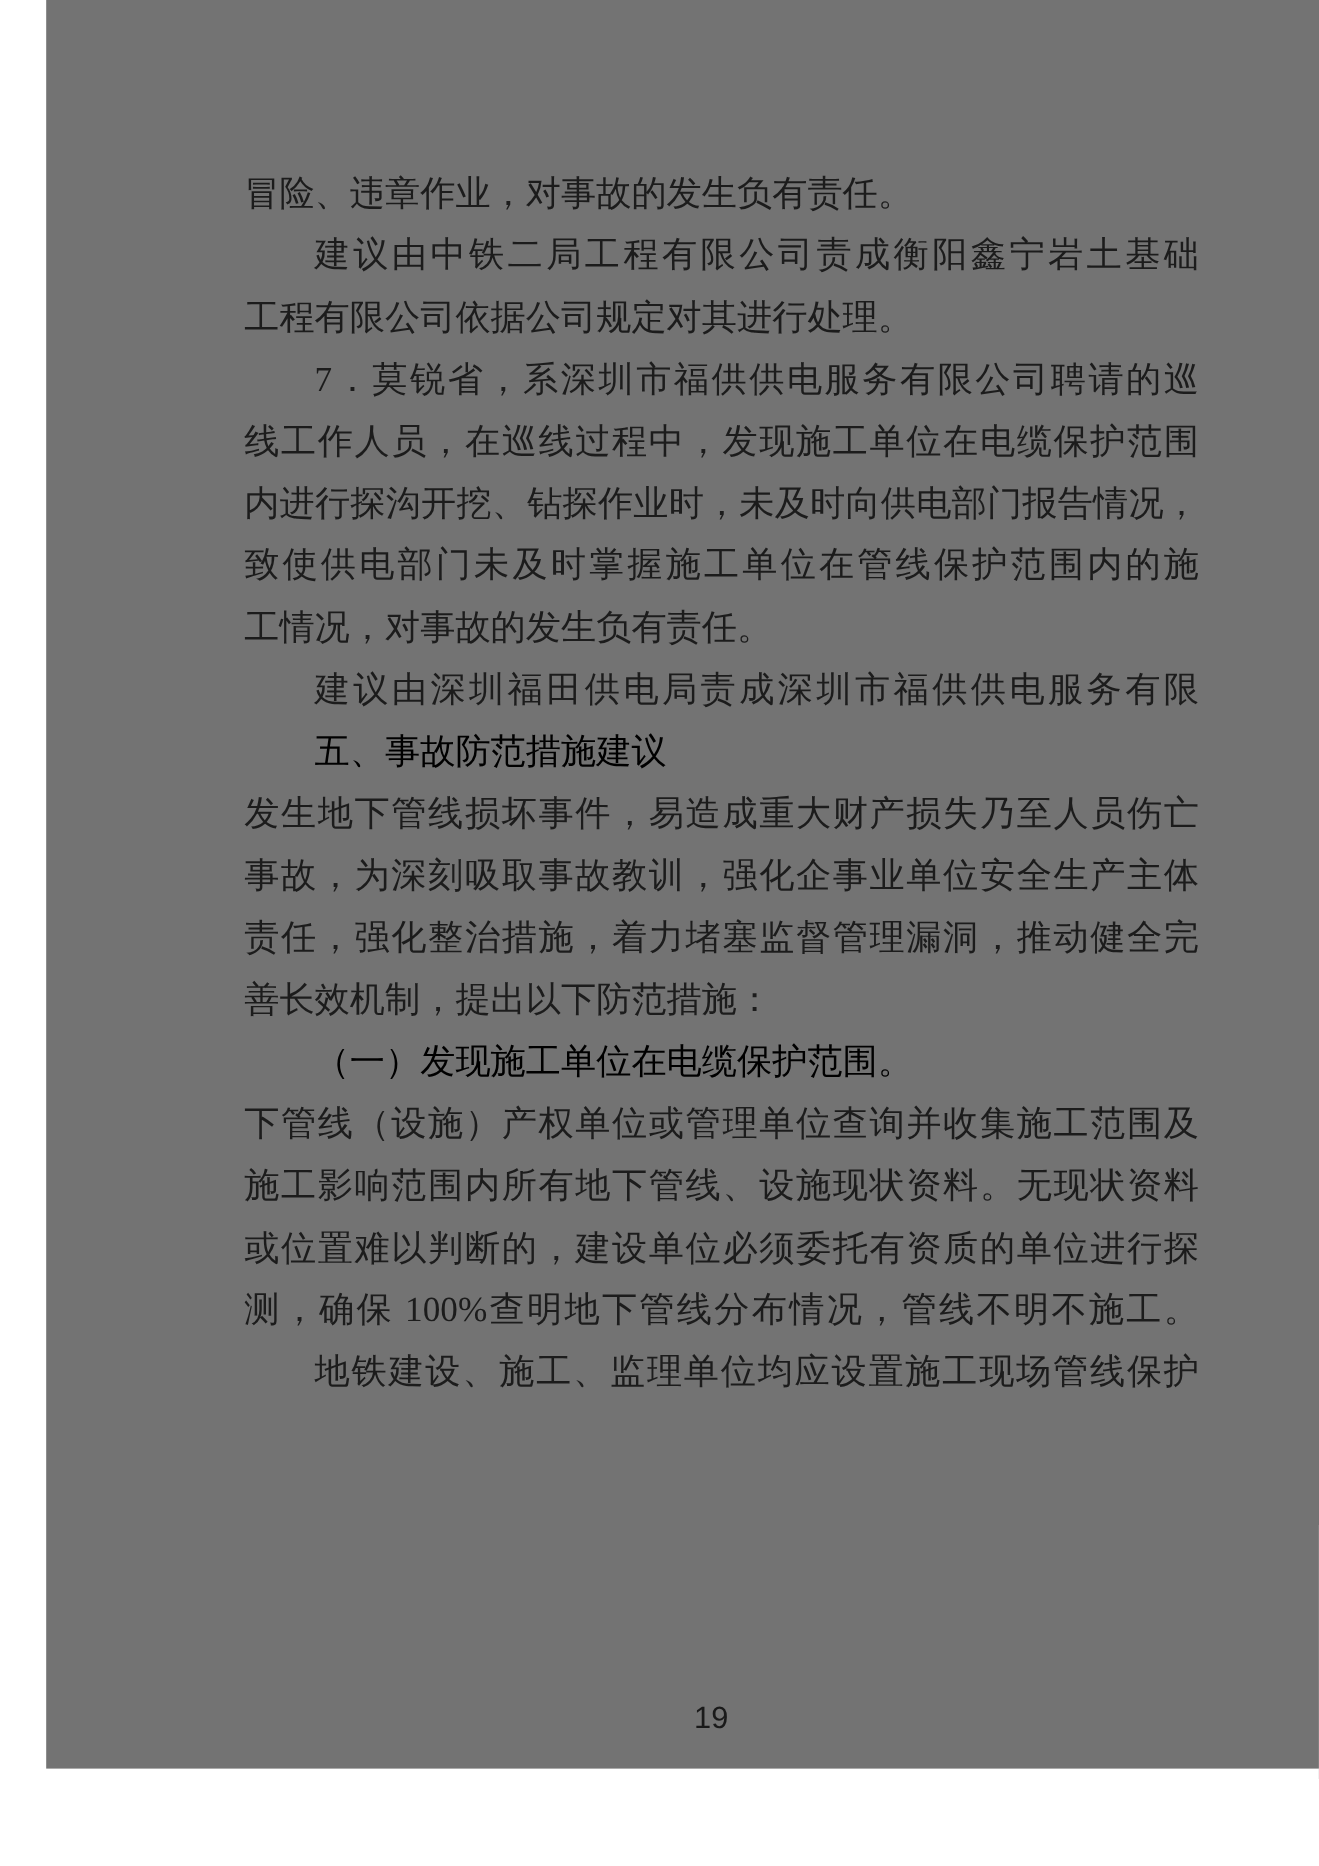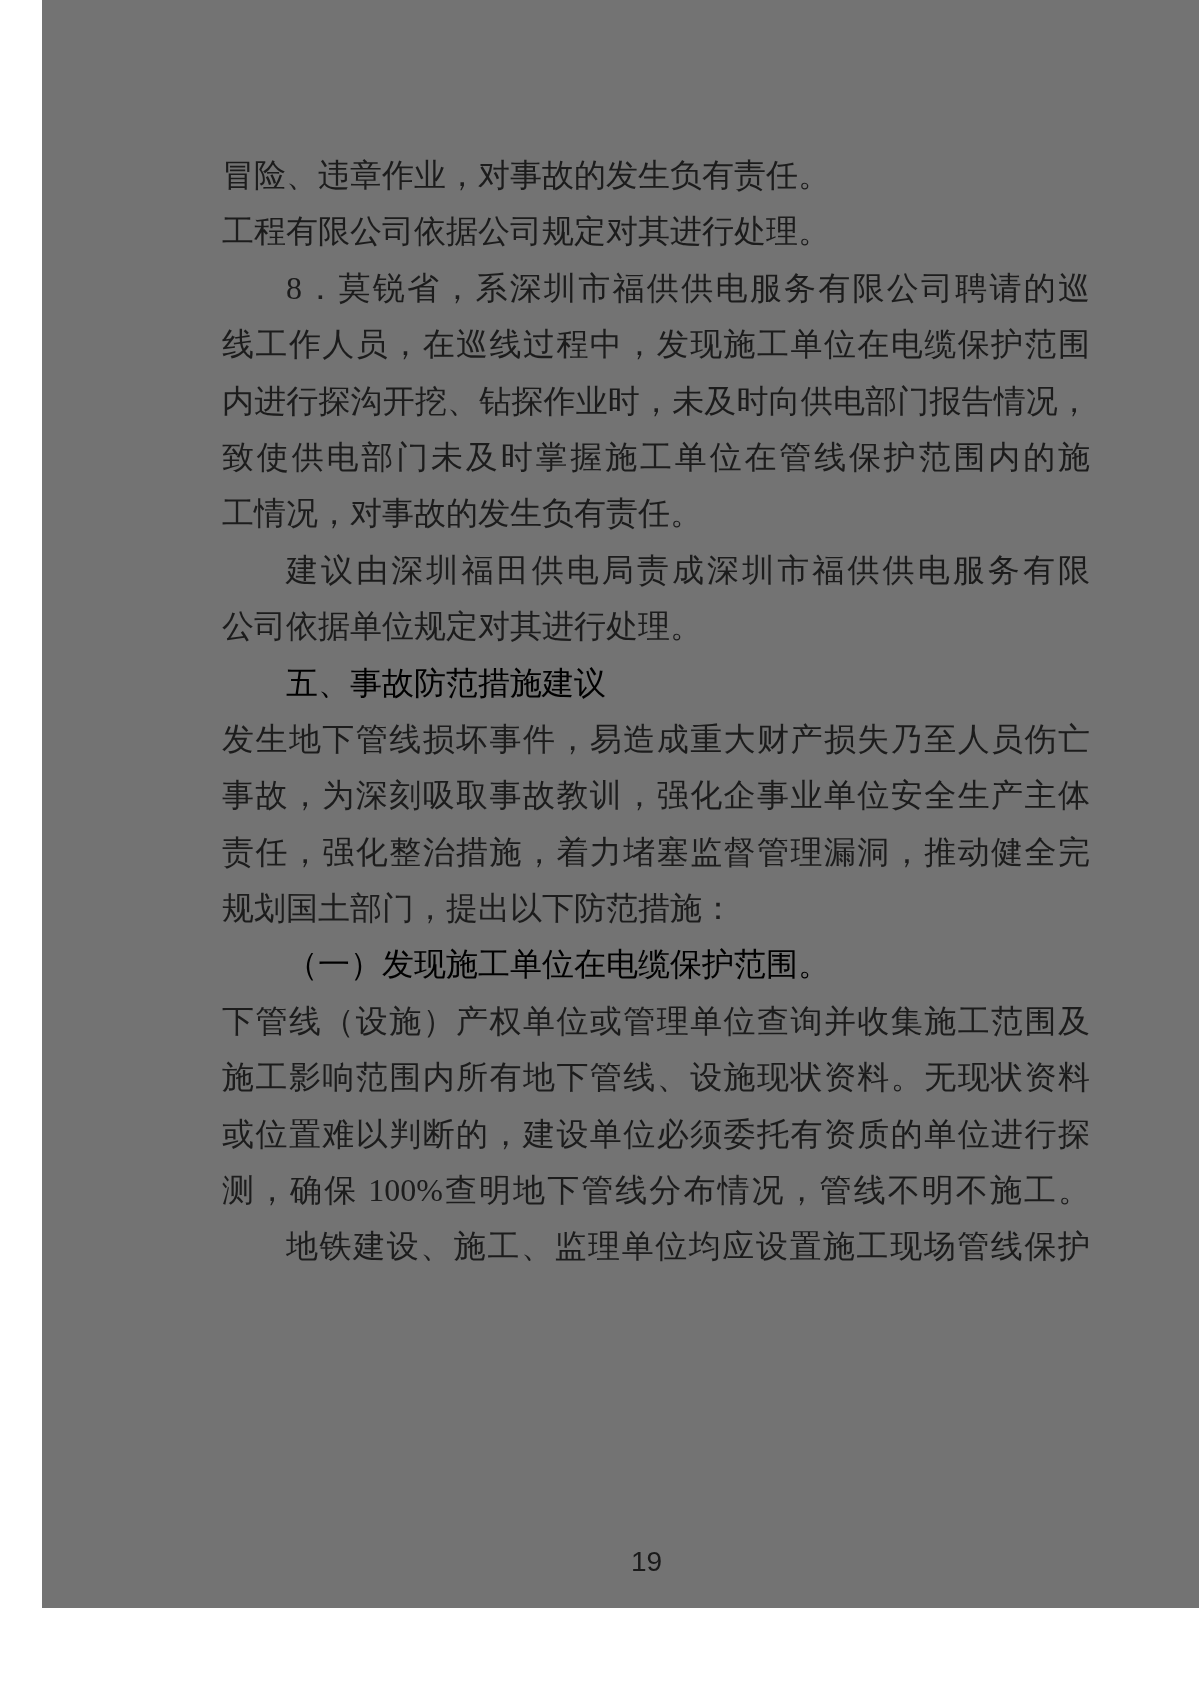--- a/index.html
+++ b/index.html
@@ -56,33 +56,33 @@
   }
 </style>
 </head>
 <body>
 
 <div class="page">
 
   <div class="text-block">
 
   <div class="line">冒险、违章作业，对事故的发生负有责任。</div>
+      <div class="line indent fill">建议由中铁二局工程有限公司责成衡阳鑫宁岩土基础</div>
       <div class="line">工程有限公司依据公司规定对其进行处理。</div>
-      <div class="line indent fill">8．莫锐省，系深圳市福供供电服务有限公司聘请的巡</div>
+      <div class="line indent fill">7．莫锐省，系深圳市福供供电服务有限公司聘请的巡</div>
       <div class="line fill">线工作人员，在巡线过程中，发现施工单位在电缆保护范围</div>
       <div class="line fill">内进行探沟开挖、钻探作业时，未及时向供电部门报告情况，</div>
       <div class="line fill">致使供电部门未及时掌握施工单位在管线保护范围内的施</div>
       <div class="line">工情况，对事故的发生负有责任。</div>
       <div class="line indent fill">建议由深圳福田供电局责成深圳市福供供电服务有限</div>
-      <div class="line">公司依据单位规定对其进行处理。</div>
       <div class="line indent bold">五、事故防范措施建议</div>
       <div class="line fill">发生地下管线损坏事件，易造成重大财产损失乃至人员伤亡</div>
       <div class="line fill">事故，为深刻吸取事故教训，强化企事业单位安全生产主体</div>
       <div class="line fill">责任，强化整治措施，着力堵塞监督管理漏洞，推动健全完</div>
-      <div class="line">规划国土部门，提出以下防范措施：</div>
+      <div class="line">善长效机制，提出以下防范措施：</div>
       <div class="line indent bold">（一）发现施工单位在电缆保护范围。</div>
       <div class="line fill">下管线（设施）产权单位或管理单位查询并收集施工范围及</div>
       <div class="line fill">施工影响范围内所有地下管线、设施现状资料。无现状资料</div>
       <div class="line fill">或位置难以判断的，建设单位必须委托有资质的单位进行探</div>
       <div class="line fill">测，确保 100%查明地下管线分布情况，管线不明不施工。</div>
       <div class="line indent fill">地铁建设、施工、监理单位均应设置施工现场管线保护</div>
     </div>
 
   <div class="page-number">19</div>
 

